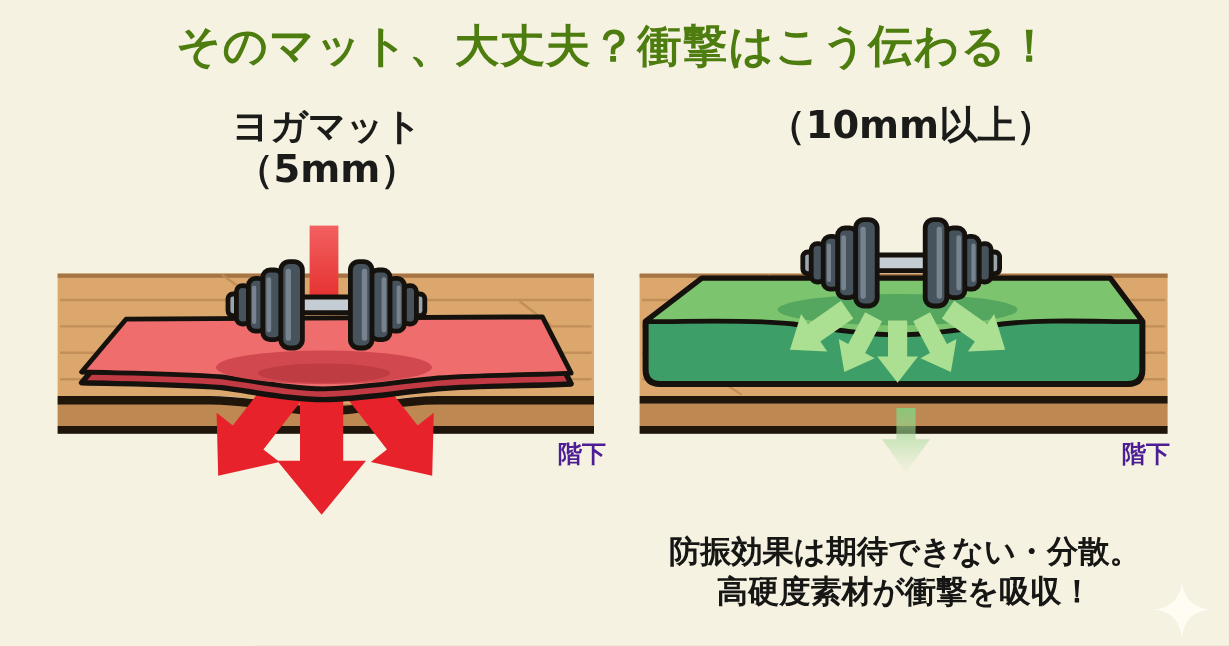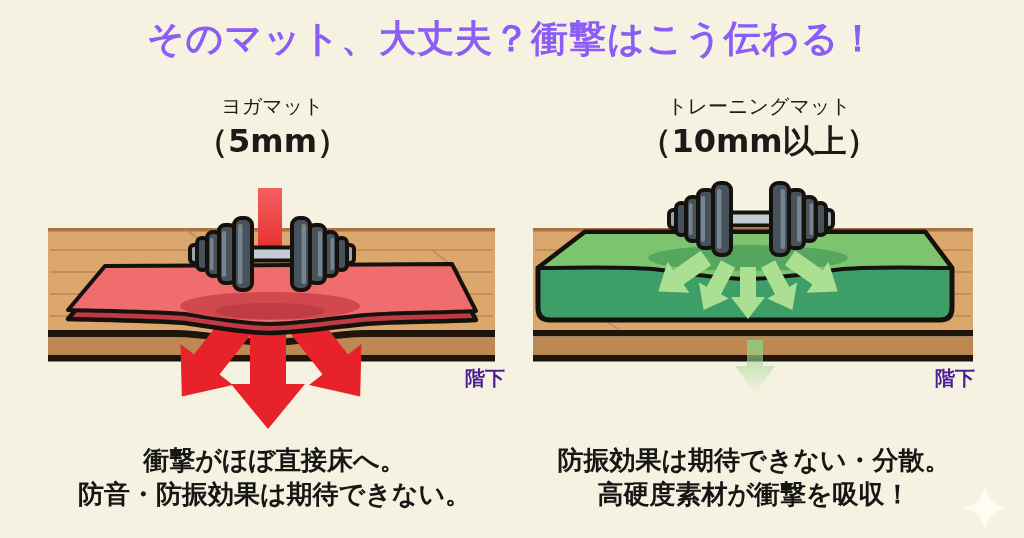--- a/index.html
+++ b/index.html
@@ -5,26 +5,26 @@
   html,body{margin:0;padding:0;background:#e8e4d4;}
   .canvas{
     position:relative;width:1024px;height:538px;overflow:hidden;
     background:#f6f2e2;
     font-family:"DejaVu Sans",sans-serif;
     color:#1b1b19;
   }
   .title{
     position:absolute;top:14px;left:0;width:1024px;
     text-align:center;font-size:37px;font-weight:700;letter-spacing:1px;
-    color:#8b5cf6;white-space:nowrap;
+    color:#4d7c0f;white-space:nowrap;
   }
   .col-head{position:absolute;top:88px;text-align:center;}
   .col-head.left{left:20px;width:505px;}
   .col-head.right{left:519px;width:480px;}
-  .mat-name{font-size:20px;font-weight:400;line-height:37px;}
+  .mat-name{font-size:31px;font-weight:700;line-height:37px;}
   .mat-spec{font-size:32px;font-weight:700;line-height:32px;}
   .illus{position:absolute;overflow:visible;}
   .illus.left{left:35px;top:172px;}
   .illus.right{left:520px;top:172px;}
   .floor-label{
     position:absolute;top:365px;width:95px;text-align:right;
     font-size:20px;font-weight:700;color:#4c1d95;white-space:nowrap;
   }
   .floor-label.left{left:410px;}
   .floor-label.right{left:880px;}
@@ -65,21 +65,20 @@
 <div class="canvas">
 
   <div class="title">そのマット、大丈夫？衝撃はこう伝わる！</div>
 
   <div class="col-head left">
     <div class="mat-name">ヨガマット</div>
     <div class="mat-spec">（5mm）</div>
   </div>
 
   <div class="col-head right">
-    <div class="mat-name">トレーニングマット</div>
     <div class="mat-spec">（10mm以上）</div>
   </div>
 
   <svg class="illus left" width="470" height="266" viewBox="0 0 470 266">
     <defs>
       <linearGradient id="shaftRed" x1="0" y1="16" x2="0" y2="100" gradientUnits="userSpaceOnUse">
         <stop offset="0" stop-color="#f36060"></stop>
           <stop offset="1" stop-color="#e01f1f"></stop>
       </linearGradient>
     </defs>
@@ -159,24 +158,20 @@
       <use href="#fan-arrow" transform="translate(248,92) rotate(-28)"></use>
       <use href="#fan-arrow" transform="translate(270,86) rotate(-55) scale(1.12)"></use>
     </g>
 
     <use href="#dumbbell" transform="translate(231,47)"></use>
   </svg>
 
   <div class="floor-label left">階下</div>
   <div class="floor-label right">階下</div>
 
-  <div class="caption left">
-    <div>衝撃がほぼ直接床へ。</div>
-    <div>防音・防振効果は期待できない。</div>
-  </div>
 
   <div class="caption right">
     <div>防振効果は期待できない・分散。</div>
     <div>高硬度素材が衝撃を吸収！</div>
   </div>
 
   <svg class="sparkle" viewBox="0 0 50 50">
     <path d="M25,2 C27,16 34,23 48,25 C34,27 27,34 25,48 C23,34 16,27 2,25 C16,23 23,16 25,2 Z" fill="#fffef6" opacity="0.85"></path>
   </svg>
 

